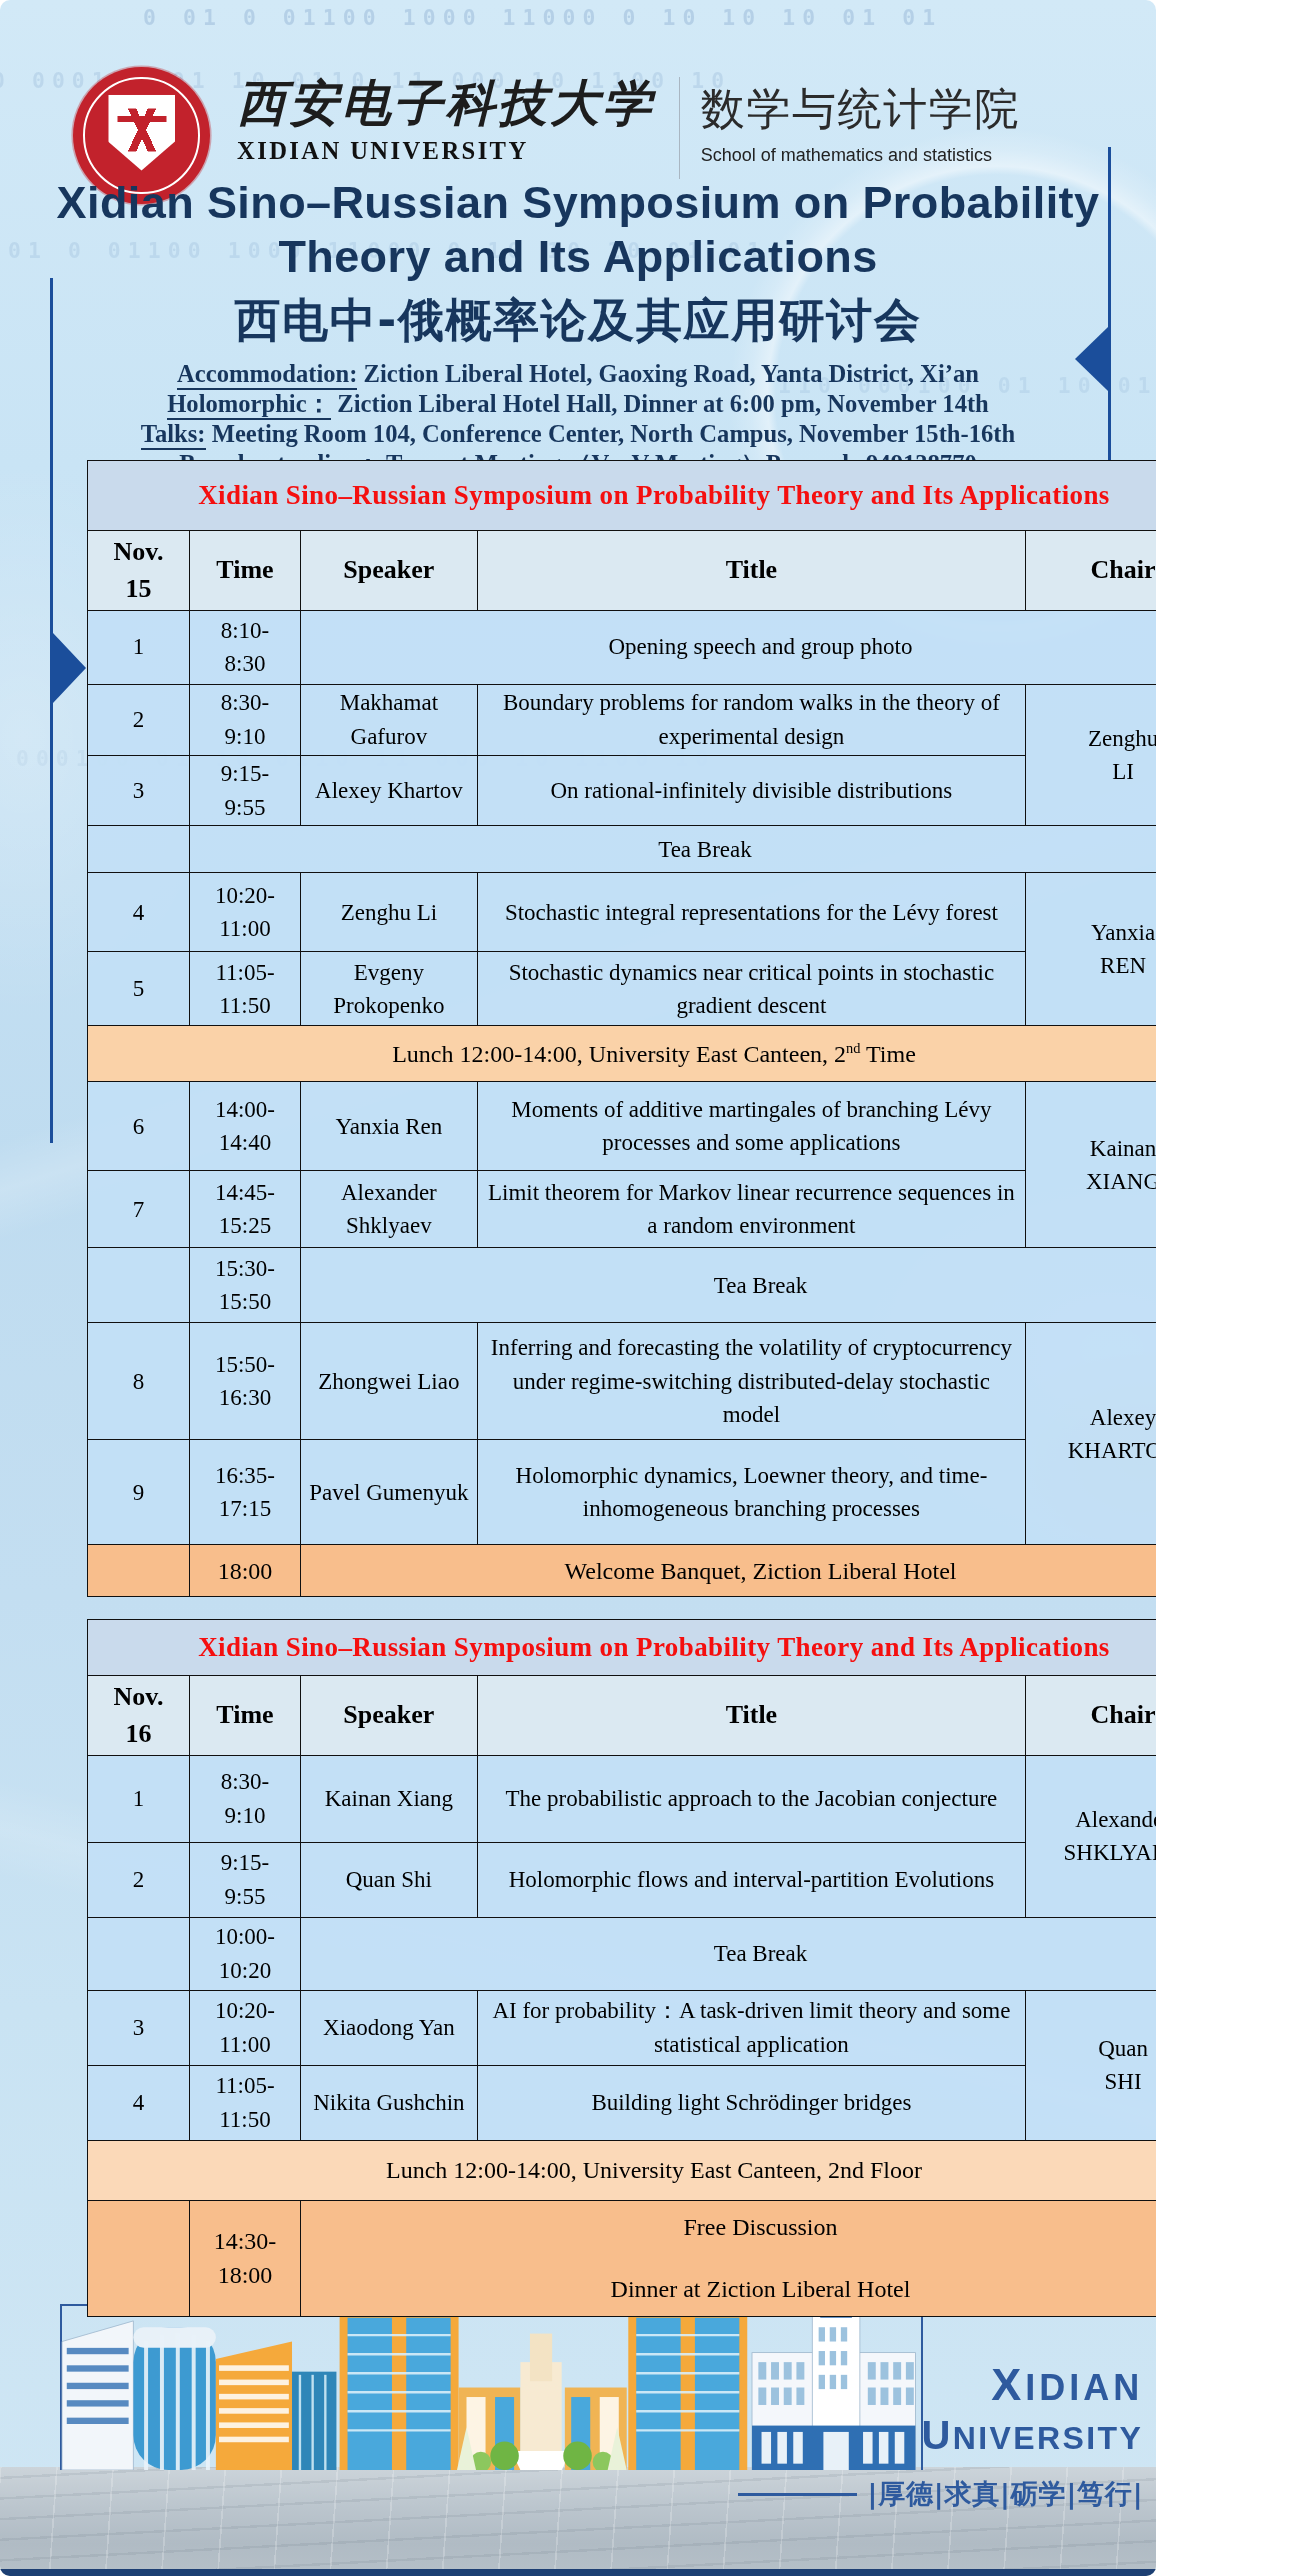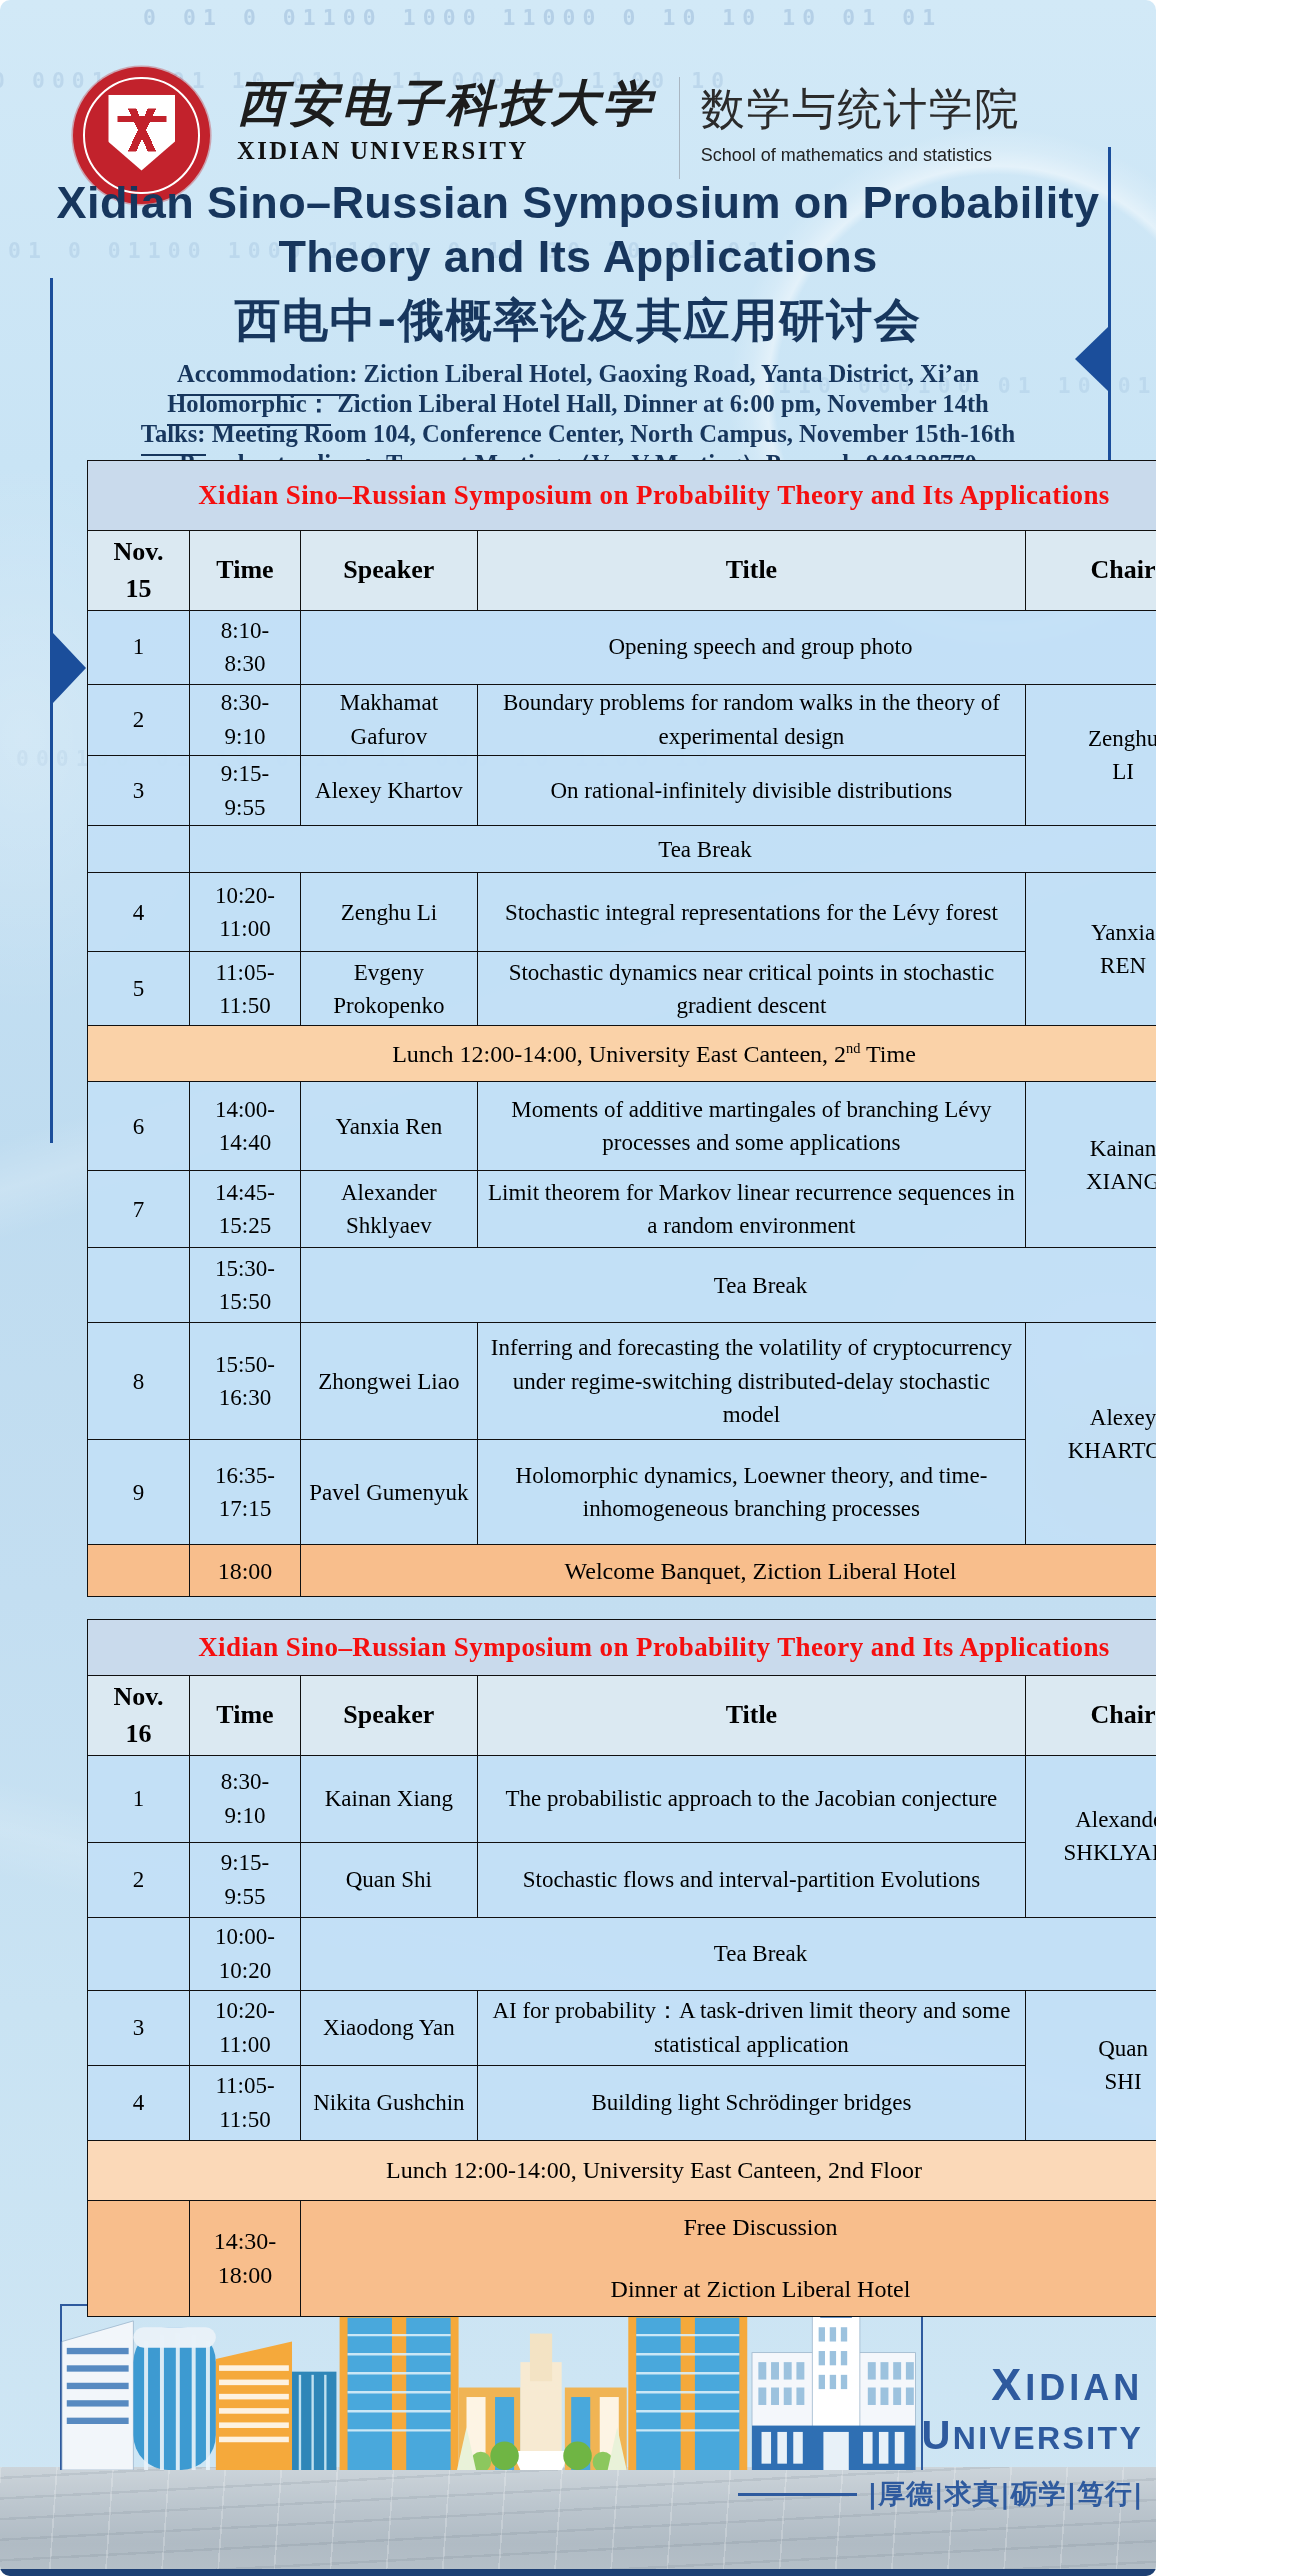--- a/index.html
+++ b/index.html
@@ -90,21 +90,21 @@
   }
   .cn-title{
     font-family:"DejaVu Sans","Liberation Sans",sans-serif;
     font-weight:bold;font-size:46px;color:#17365d;margin-top:6.4px;letter-spacing:1.6px;
   }
   .info-block{position:absolute;top:359px;left:0;width:100%;text-align:center;z-index:4;}
   .info-line{
     font-family:"Liberation Serif",serif;font-weight:bold;font-size:24.6px;
     color:#17365d;line-height:30px;white-space:nowrap;
   }
-  .info-label{border-bottom:2.4px solid #17365d;padding-bottom:7px;}
+  .info-label{border-bottom:2.4px solid #17365d;padding-bottom:1px;}
   
   .sched{
     position:absolute;left:87px;width:1134px;z-index:4;
     border-collapse:collapse;table-layout:fixed;
   }
   .sched td{
     border:1.6px solid #101010;
     text-align:center;vertical-align:middle;
     font-family:"Liberation Serif",serif;font-size:23px;color:#000;
     padding:1.6px 6.4px;line-height:1.45;
@@ -349,21 +349,21 @@
       <td>Kainan Xiang</td>
       <td>The probabilistic approach to the Jacobian conjecture</td>
       <td rowspan="2" class="pre chair-tight">Alexander
 SHKLYAEV</td>
     </tr>
     <tr class="row-body" style="height:75px;">
       <td>2</td>
       <td class="pre">9:15-
 9:55</td>
       <td>Quan Shi</td>
-      <td>Stochastic flows and interval-partition Evolutions</td>
+      <td>Holomorphic flows and interval-partition Evolutions</td>
     </tr>
     <tr class="row-body" style="height:73px;">
       <td></td>
       <td class="pre">10:00-
 10:20</td>
       <td colspan="3">Tea Break</td>
     </tr>
     <tr class="row-body" style="height:75px;">
       <td>3</td>
       <td class="pre">10:20-

